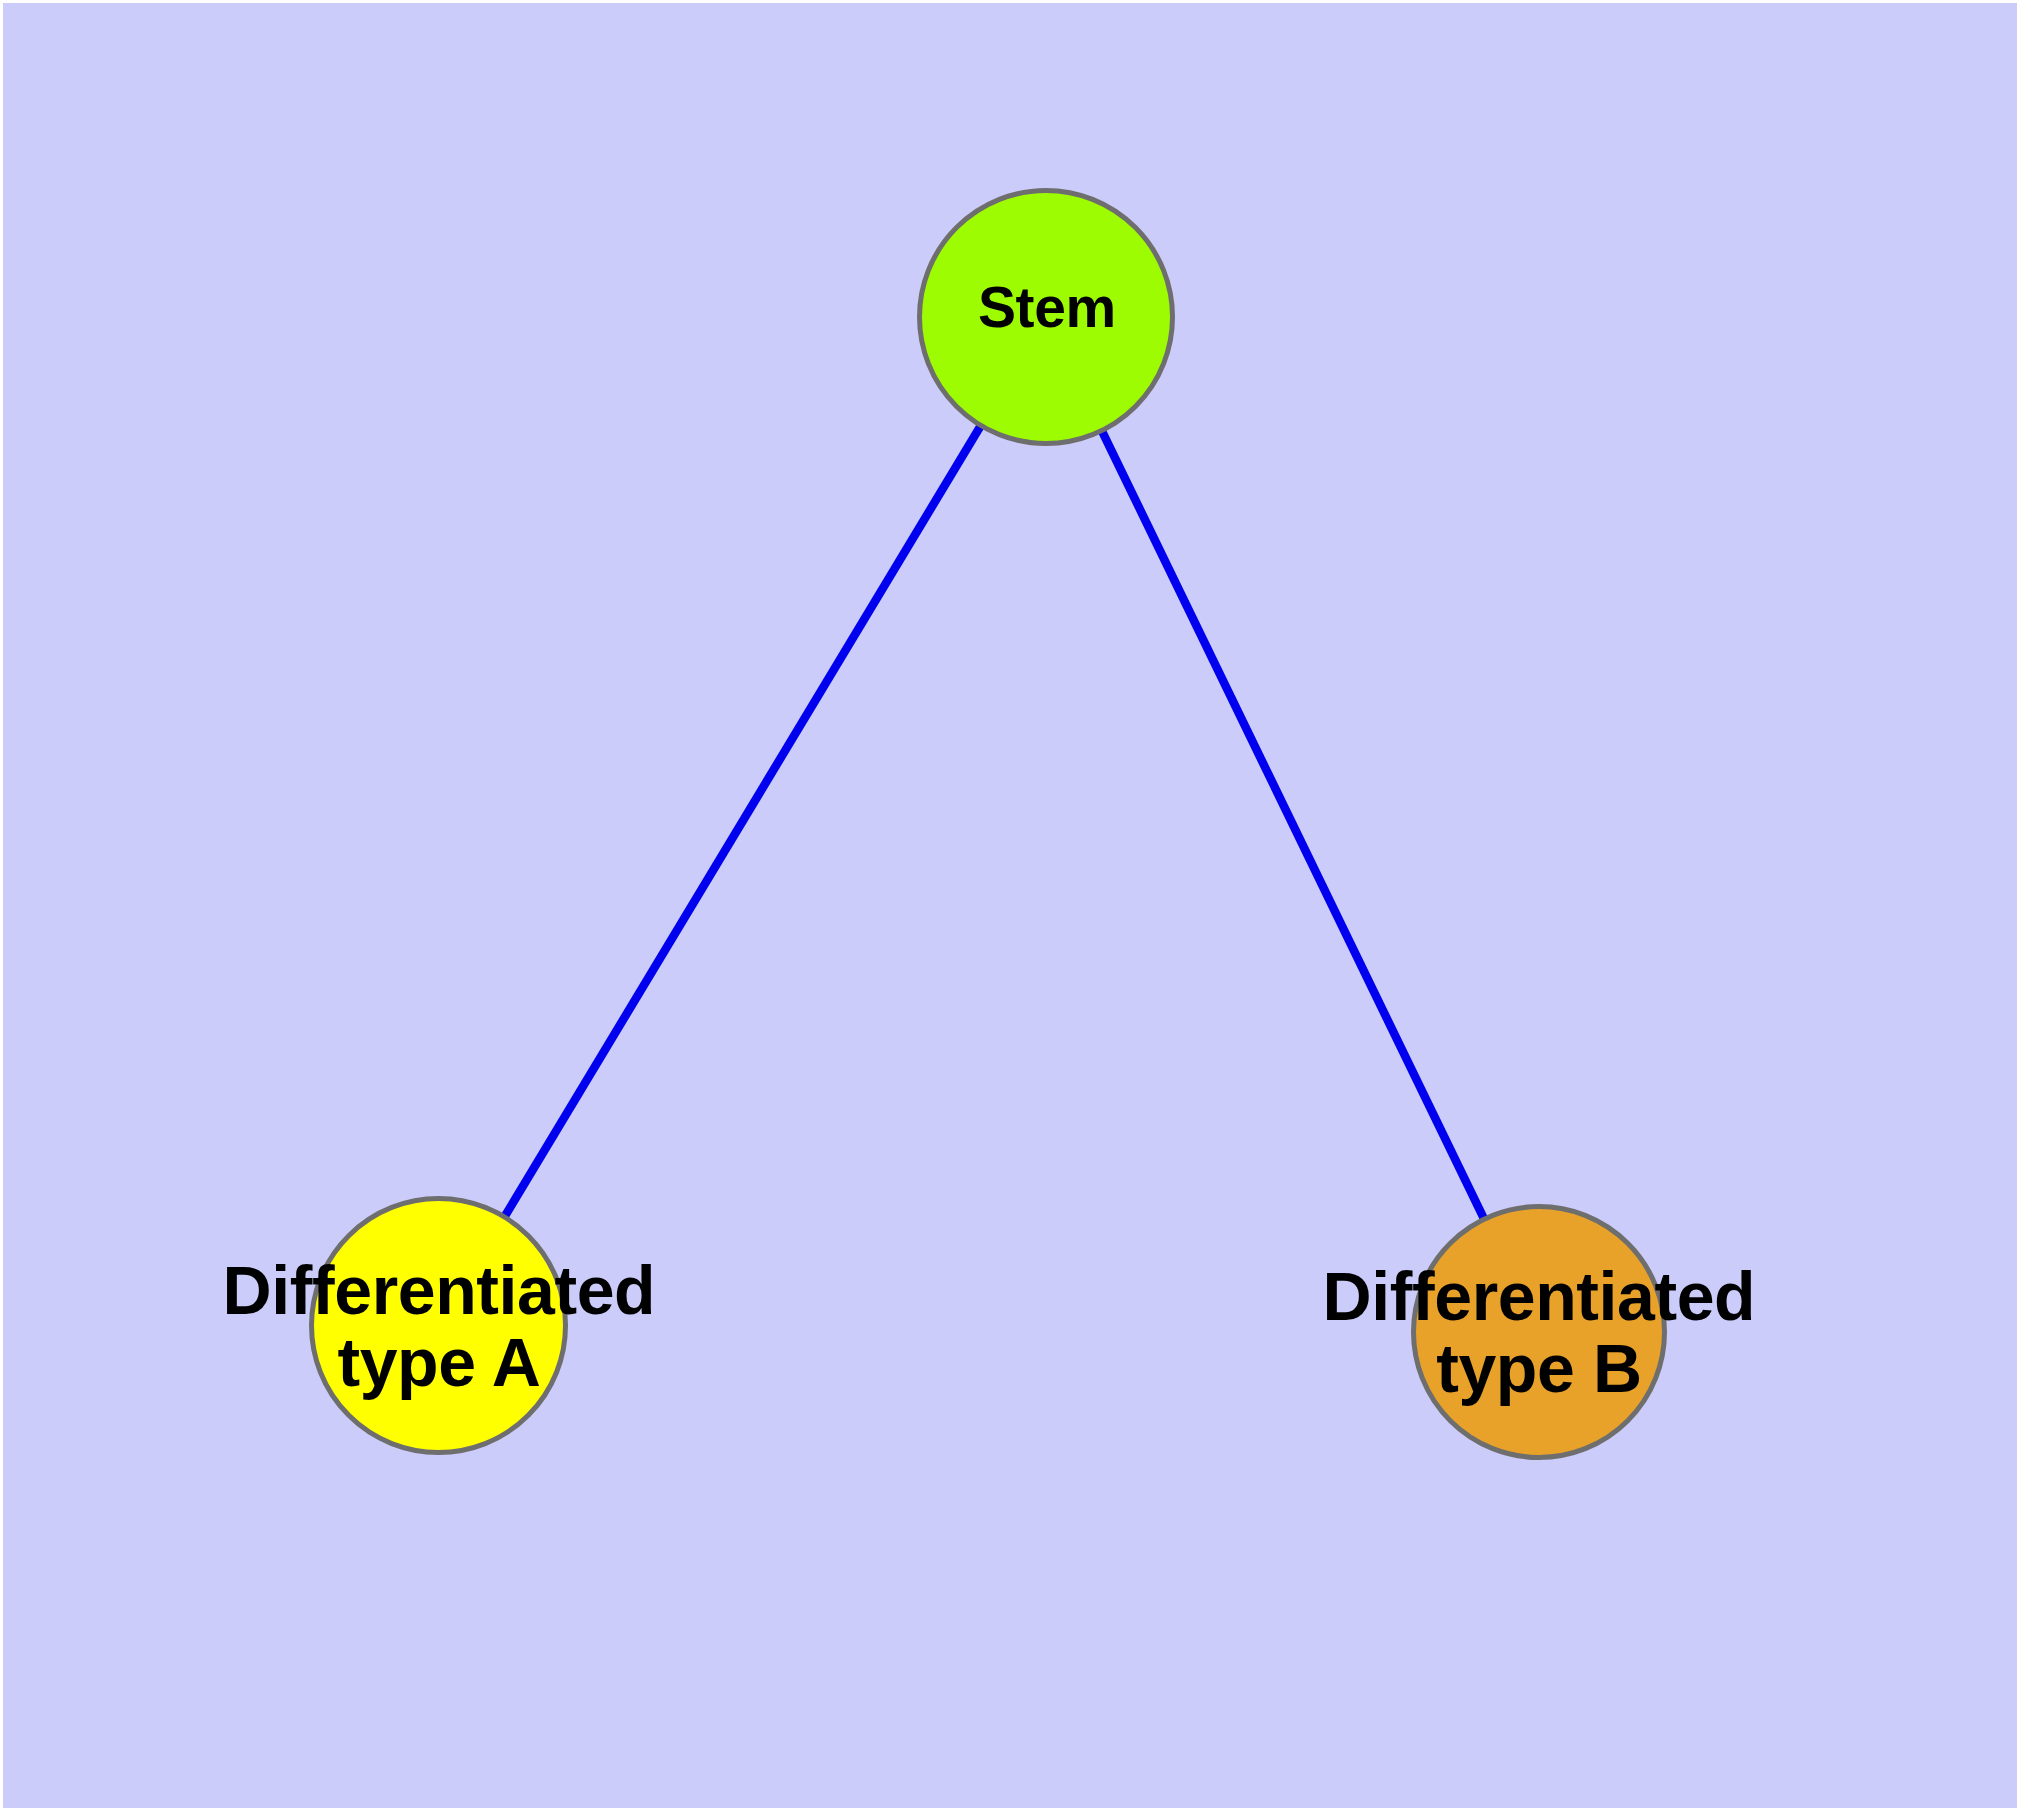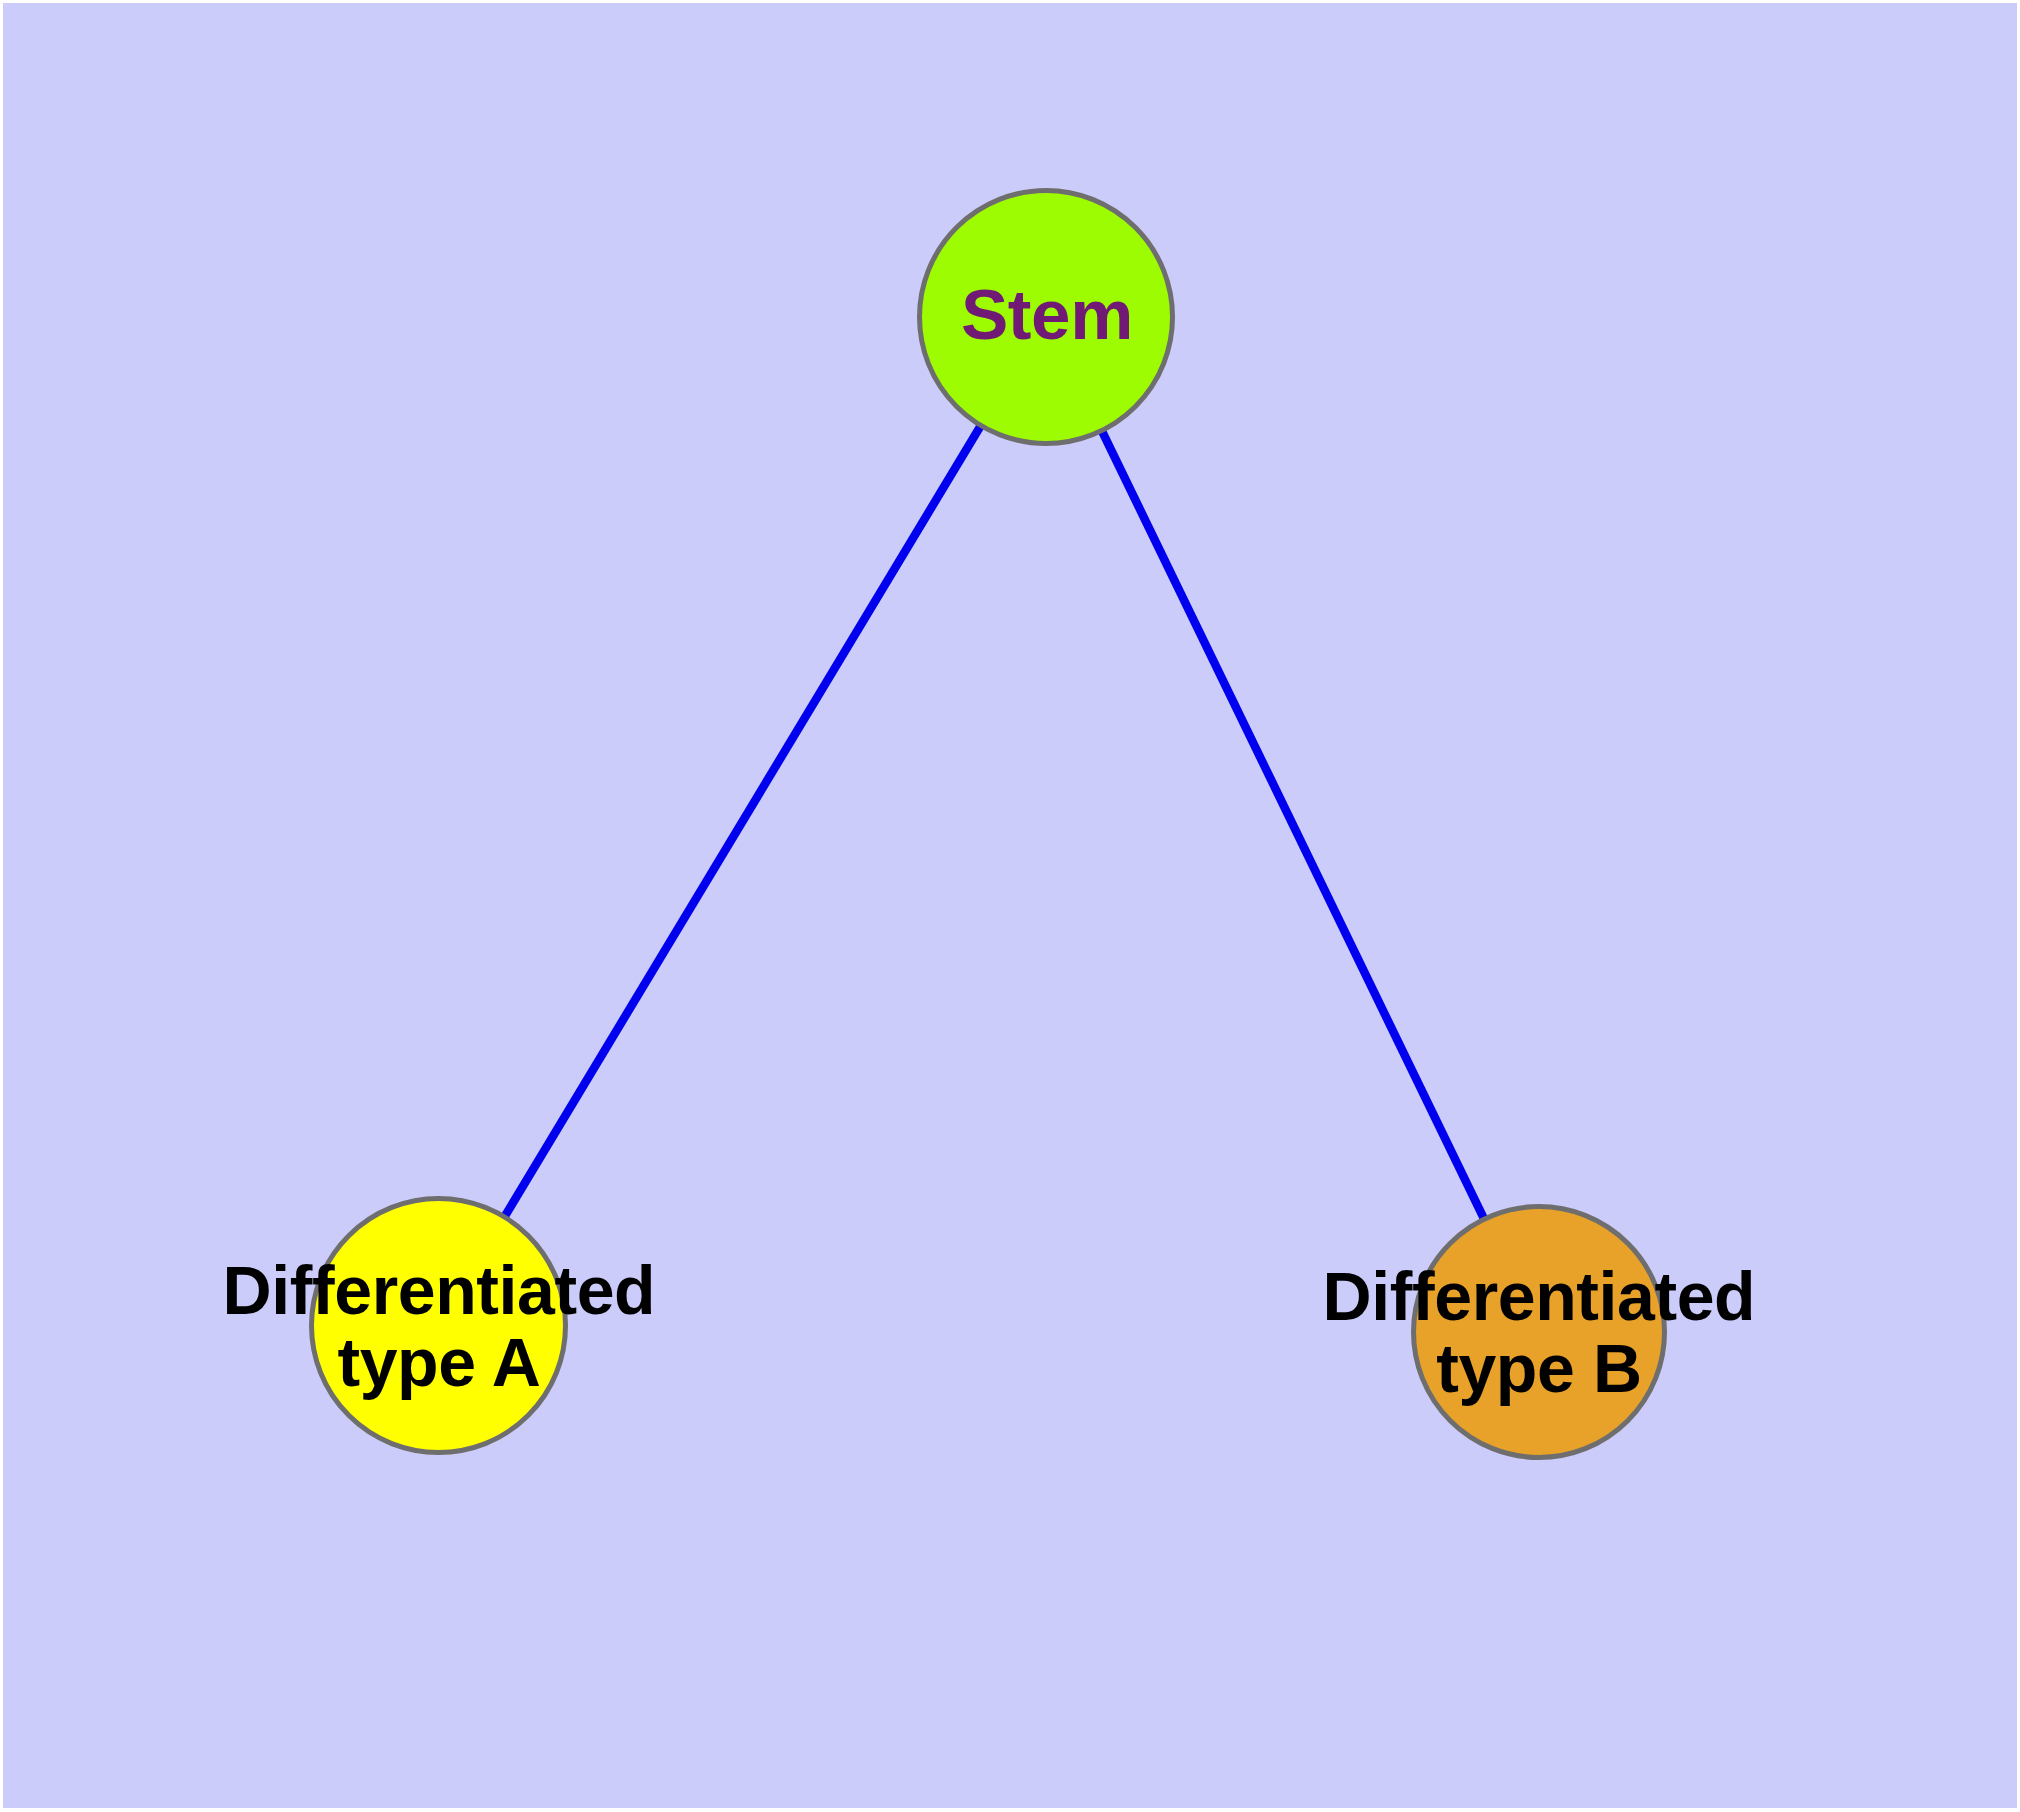--- a/index.html
+++ b/index.html
@@ -66,21 +66,21 @@
   <div id="graph-plot" style="background: rgb(204, 204, 250);">
 
     <svg id="edge-layer" viewBox="0 0 2376 2130" width="2014" height="1805" xmlns="http://www.w3.org/2000/svg">
       <line x1="1231" y1="370" x2="514" y2="1561" stroke="#0000ee" stroke-width="10" stroke-linecap="butt"></line>
       <line x1="1231" y1="370" x2="1812" y2="1568" stroke="#0000ee" stroke-width="10" stroke-linecap="butt"></line>
     </svg>
 
     <div id="node-layer">
 
       <div class="node" style="left: 914px; top: 185px; width: 258px; height: 258px; background: rgb(157, 252, 2); border-color: rgb(110, 110, 110);"></div>
-      <div class="node-label" style="font-size: 71px; color: #701a75; width: 1187px; left: 450px; top: 274px;">Stem</div>
+      <div class="node-label" style="font-size: 57px; color: #000000; width: 1187px; left: 450px; top: 274px;">Stem</div>
 
       <div class="node" style="left: 306px; top: 1193px; width: 259px; height: 259px; background: rgb(255, 255, 0); border-color: rgb(110, 110, 110);"></div>
       <div class="node-label" style="font-size: 68px; color: rgb(0, 0, 0); width: 1187px; left: -158px; top: 1251px;">Differentiated
 type A</div>
 
       <div class="node" style="left: 1408px; top: 1201px; width: 256px; height: 256px; background: rgb(232, 162, 41); border-color: rgb(110, 110, 110);"></div>
       <div class="node-label" style="font-size: 68px; color: rgb(0, 0, 0); width: 1187px; left: 942px; top: 1257px;">Differentiated
 type B</div>
 
     </div>

